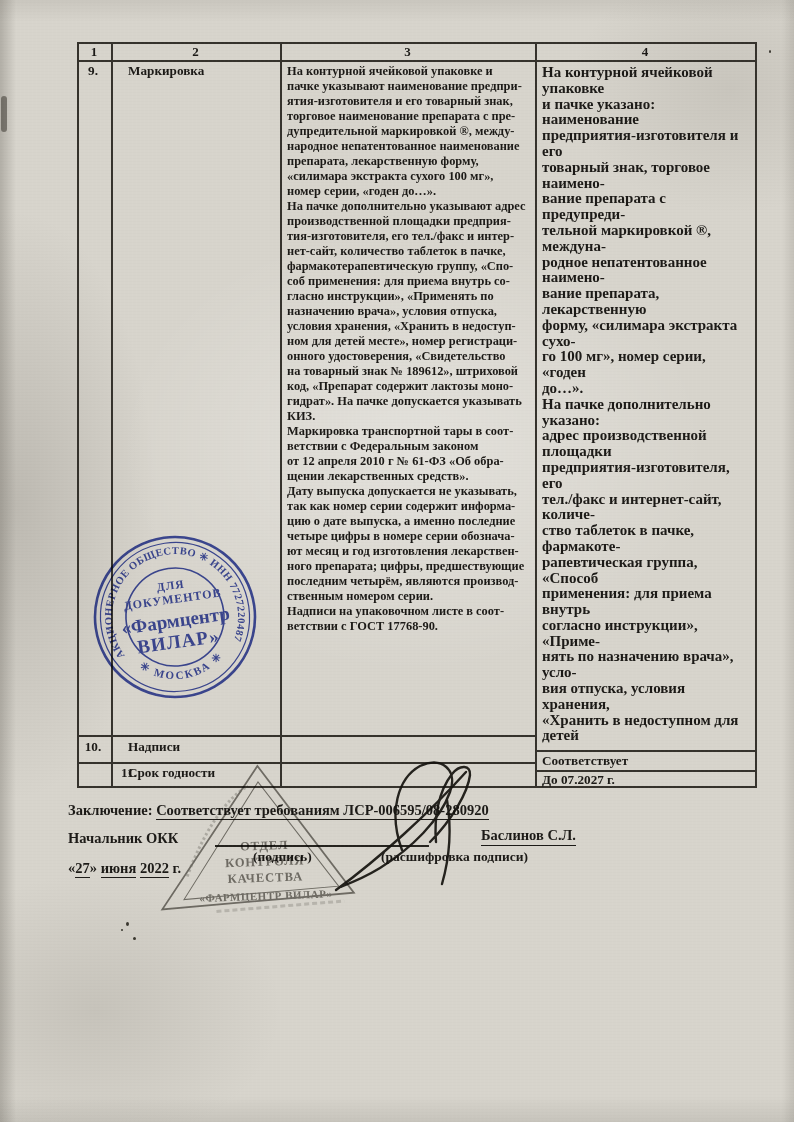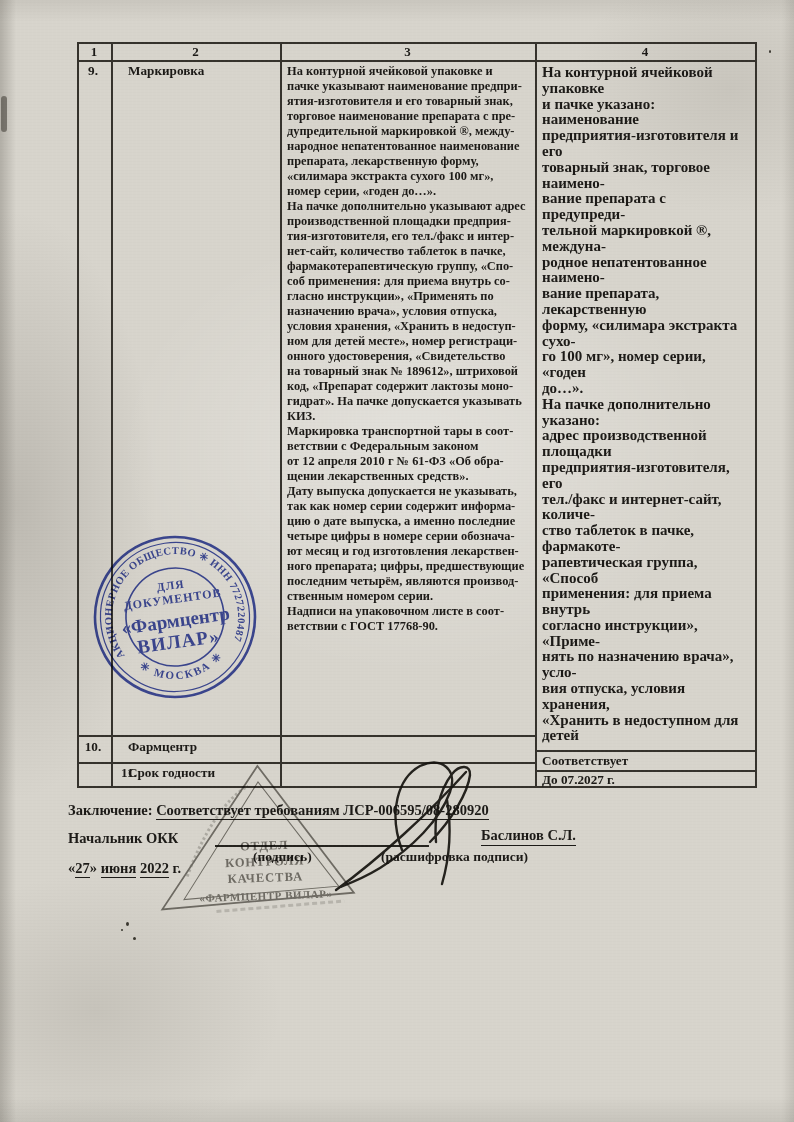--- a/index.html
+++ b/index.html
@@ -144,21 +144,21 @@
 следние четыре цифры в номере
 серии обозначают месяц и год из-
 готовления лекарственного препа-
 рата; цифры, предшествующие
 последним четырём, являются
 производственным номером серии.
 Надписи на упаковочном листе в
 соответствии с ГОСТ 17768-90.</div>
 
   <div class="cell small-cell" style="left:79px;top:739px;width:28px;text-align:center;">10.</div>
-  <div class="cell small-cell" style="left:128px;top:739px;width:148px;">Фармцентр</div>
+  <div class="cell small-cell" style="left:128px;top:739px;width:148px;">Надписи</div>
   <div class="cell small-cell" style="left:542px;top:753px;width:208px;">Соответствует</div>
 
   <div class="cell small-cell" style="left:79px;top:765px;width:28px;text-align:center;margin-left:36px;">11.</div>
   <div class="cell small-cell" style="left:128px;top:765px;width:148px;">Срок годности</div>
   <div class="cell small-cell" style="left:542px;top:772px;width:208px;">До 07.2027 г.</div>
 
   <div class="footer-txt" style="left:68px;top:802px;">
     <span>Заключение:</span>
     <span class="u">Соответствует требованиям ЛСР-006595/08-280920</span>
   </div>

